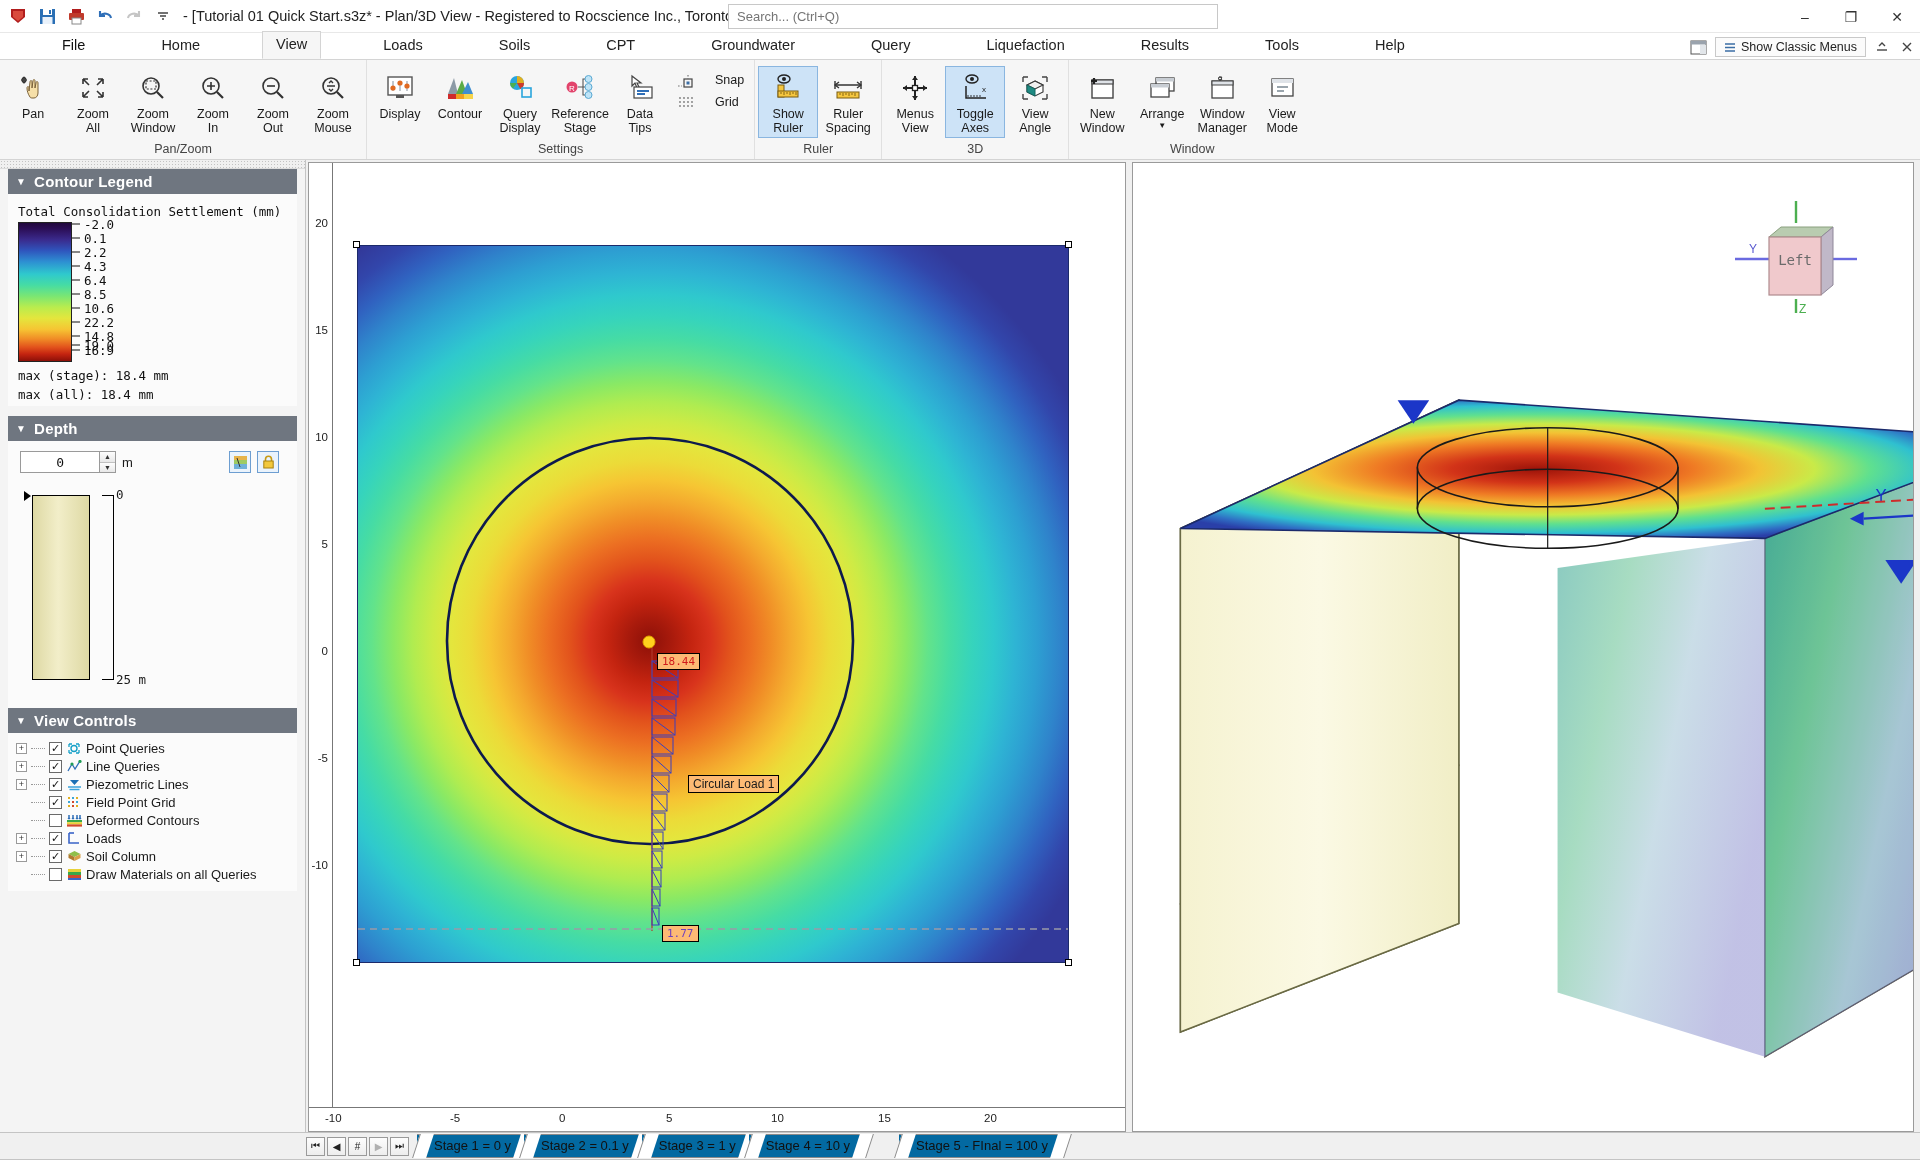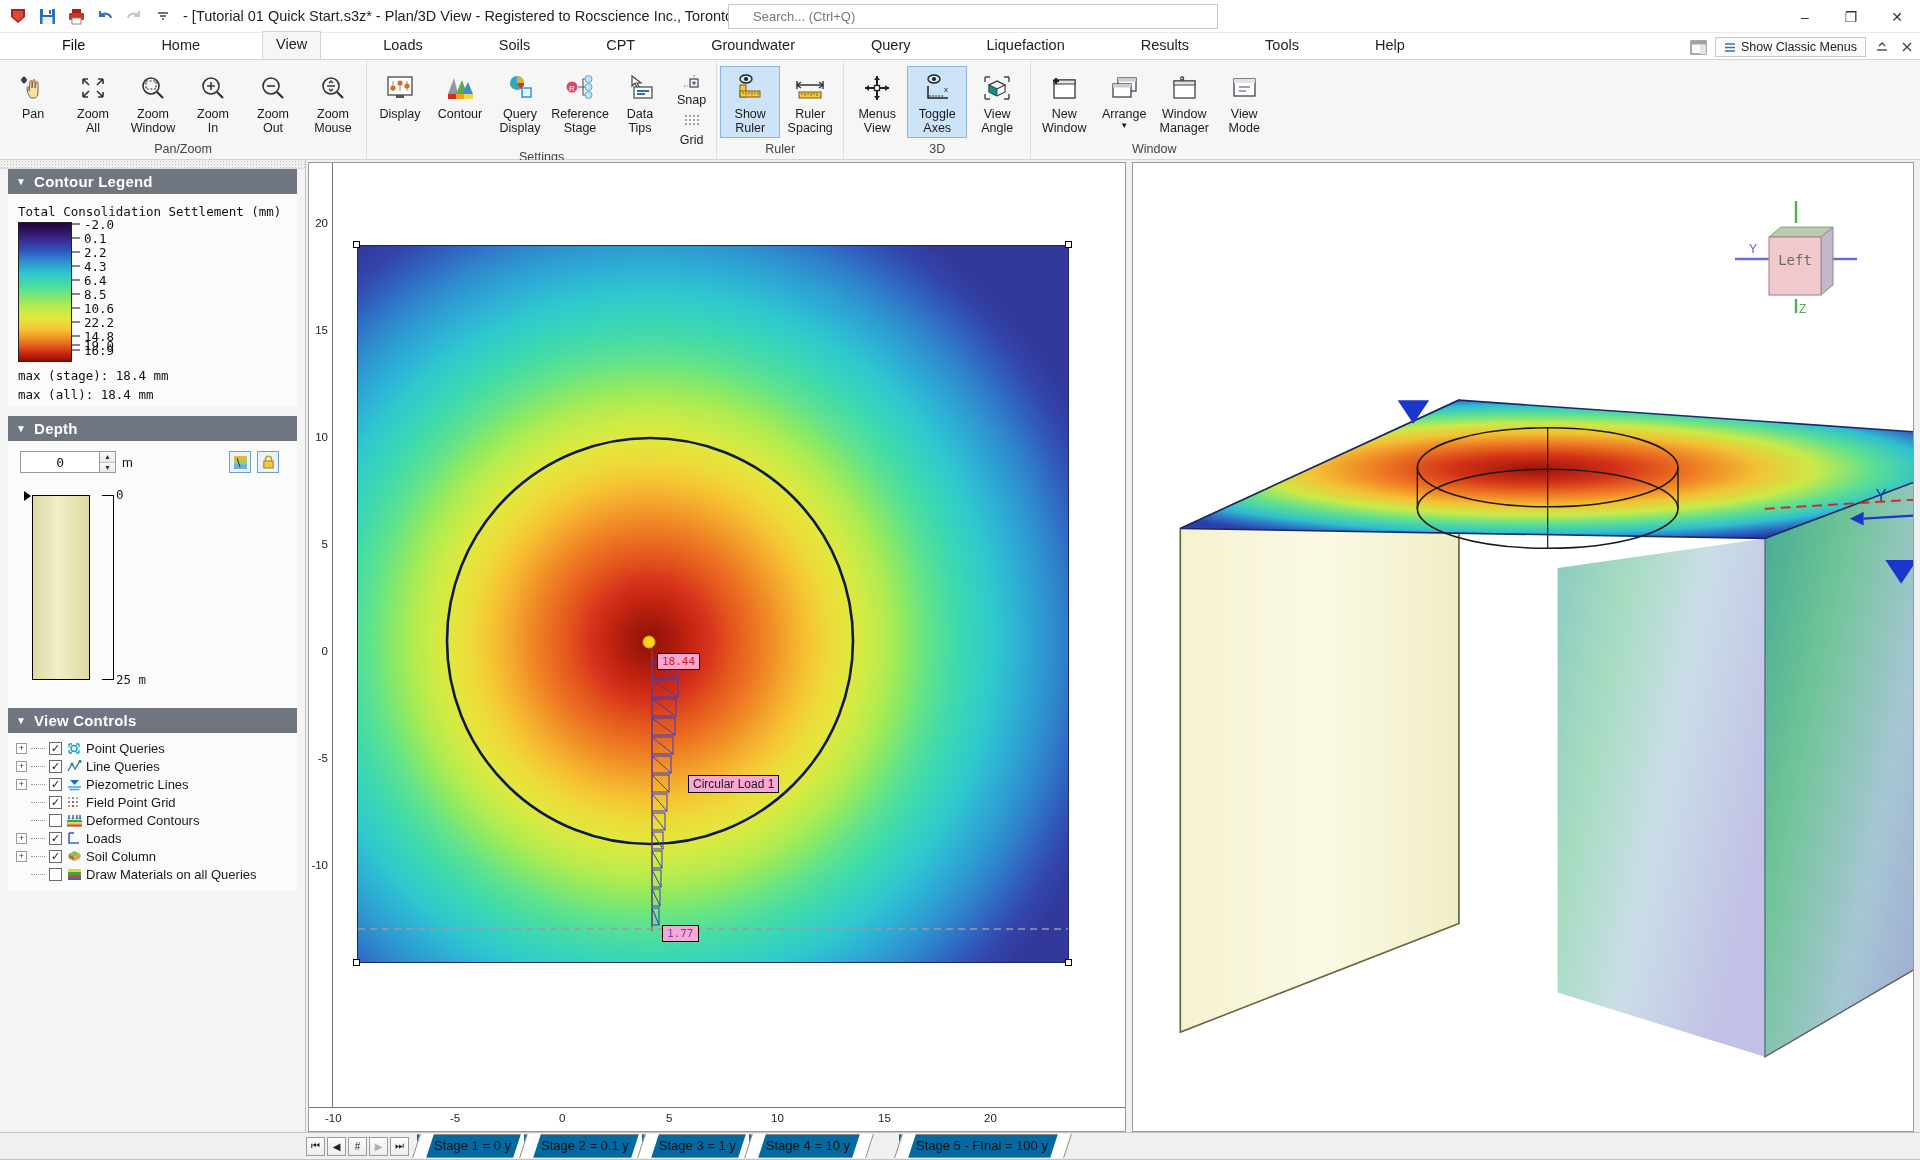--- a/index.html
+++ b/index.html
@@ -14,21 +14,21 @@
   #titlebar {
     height:33px; background:#ffffff; display:flex; align-items:center;
     border-bottom:1px solid #e8e8e8; position:relative;
   }
   .qat { display:flex; align-items:center; gap:9px; padding-left:8px; }
   .qat .ic { width:20px; height:20px; display:flex; align-items:center; justify-content:center; }
   .title-text { margin-left:10px; font-size:14.5px; color:#222; white-space:nowrap; }
   .search-wrap { position:absolute; left:728px; top:4px; width:490px; height:25px; }
   .search-box {
     width:100%; height:100%; border:1px solid #c8c8c8; background:#fff;
-    font-size:13px; padding:0 24px; color:#555; font-family:"Liberation Sans", sans-serif;
+    font-size:13px; padding:0 8px; color:#555; font-family:"Liberation Sans", sans-serif;
   }
   .win-btns { position:absolute; right:0; top:0; height:33px; display:flex; }
   .win-btn { width:46px; height:33px; display:flex; align-items:center; justify-content:center; font-size:14px; color:#333; }
 
   
   #ribbontabs {
     height:27px; background:#ffffff; display:flex; align-items:flex-end;
     position:relative; border-bottom:1px solid #d4d4d4;
   }
   .rtab {
@@ -56,23 +56,22 @@
   .rbtn {
     width:60px; display:flex; flex-direction:column; align-items:center; padding:3px 2px 2px 2px;
     font-size:12.5px; color:#1a1a1a; line-height:13.5px; text-align:center; cursor:default;
     border:1px solid transparent;
   }
   .rbtn.active { background:#cde3f7; border:1px solid #8ab6e0; }
   .rbtn .glyph { height:36px; display:flex; align-items:center; justify-content:center; margin-bottom:2px; }
   .rbtn .cap { white-space:pre-line; }
   .rsmall-col { display:flex; flex-direction:column; justify-content:center; padding:4px 2px 0 2px; }
   .rsmall {
-    display:flex; align-items:center; gap:4px; font-size:12.5px; padding:2px 4px; color:#1a1a1a;
+    display:flex; gap:20px; font-size:12.5px; padding:2px 4px; color:#1a1a1a;
     border:1px solid transparent;
-    flex-direction:column;
   }
   .caret { font-size:8px; line-height:8px; }
 
   
   #main { display:flex; height:calc(1160px - 33px - 27px - 101px - 27px); background:#f0f0f0; position:relative; }
   #sidebar {
     width:306px; background:#f4f4f4; border-right:1px solid #c4c4c4;
     display:flex; flex-direction:column; position:relative;
   }
   .grip { height:9px; background:#f0f0f0; border-bottom:1px solid #dcdcdc;
@@ -140,21 +139,21 @@
   .plot-area { position:absolute; inset:0; overflow:hidden; }
 
   .ruler-x, .ruler-y { position:absolute; font-family:"Liberation Sans", sans-serif; font-size:11.5px; color:#222; }
   .ruler-x { left:0; right:0; bottom:0; height:24px; border-top:1px solid #777; }
   .ruler-y { left:0; top:0; bottom:24px; width:24px; border-right:1px solid #777; }
   .rtick { position:absolute; }
 
   .contour-canvas { position:absolute; border:1px solid #1b2a6b; }
   .sel-handle { position:absolute; width:7px; height:7px; border:1px solid #000; background:#fff; }
 
-  .dtip { position:absolute; background:#f9a8d4; border:1px solid #000; font-size:12px; padding:1px 4px;
+  .dtip { position:absolute; background:#fdba74; border:1px solid #000; font-size:12px; padding:1px 4px;
           font-family:"Liberation Sans", sans-serif; white-space:nowrap; }
   .dtip.red { color:#d01b1b; font-family:"DejaVu Sans Mono", monospace; font-size:11px; }
   .dtip.violet { color:#6f3fbf; font-family:"DejaVu Sans Mono", monospace; font-size:11px; }
 
   
   #stagebar { height:27px; background:#f0f0f0; display:flex; align-items:center;
               border-top:1px solid #c4c4c4; padding-left:306px; }
   .navbtn { width:19px; height:19px; border:1px solid #9a9a9a; background:linear-gradient(#fdfdfd,#ededed);
             display:flex; align-items:center; justify-content:center; font-size:10px; margin-right:2px; color:#222; }
   .navbtn.dim { color:#b0b0b0; }

